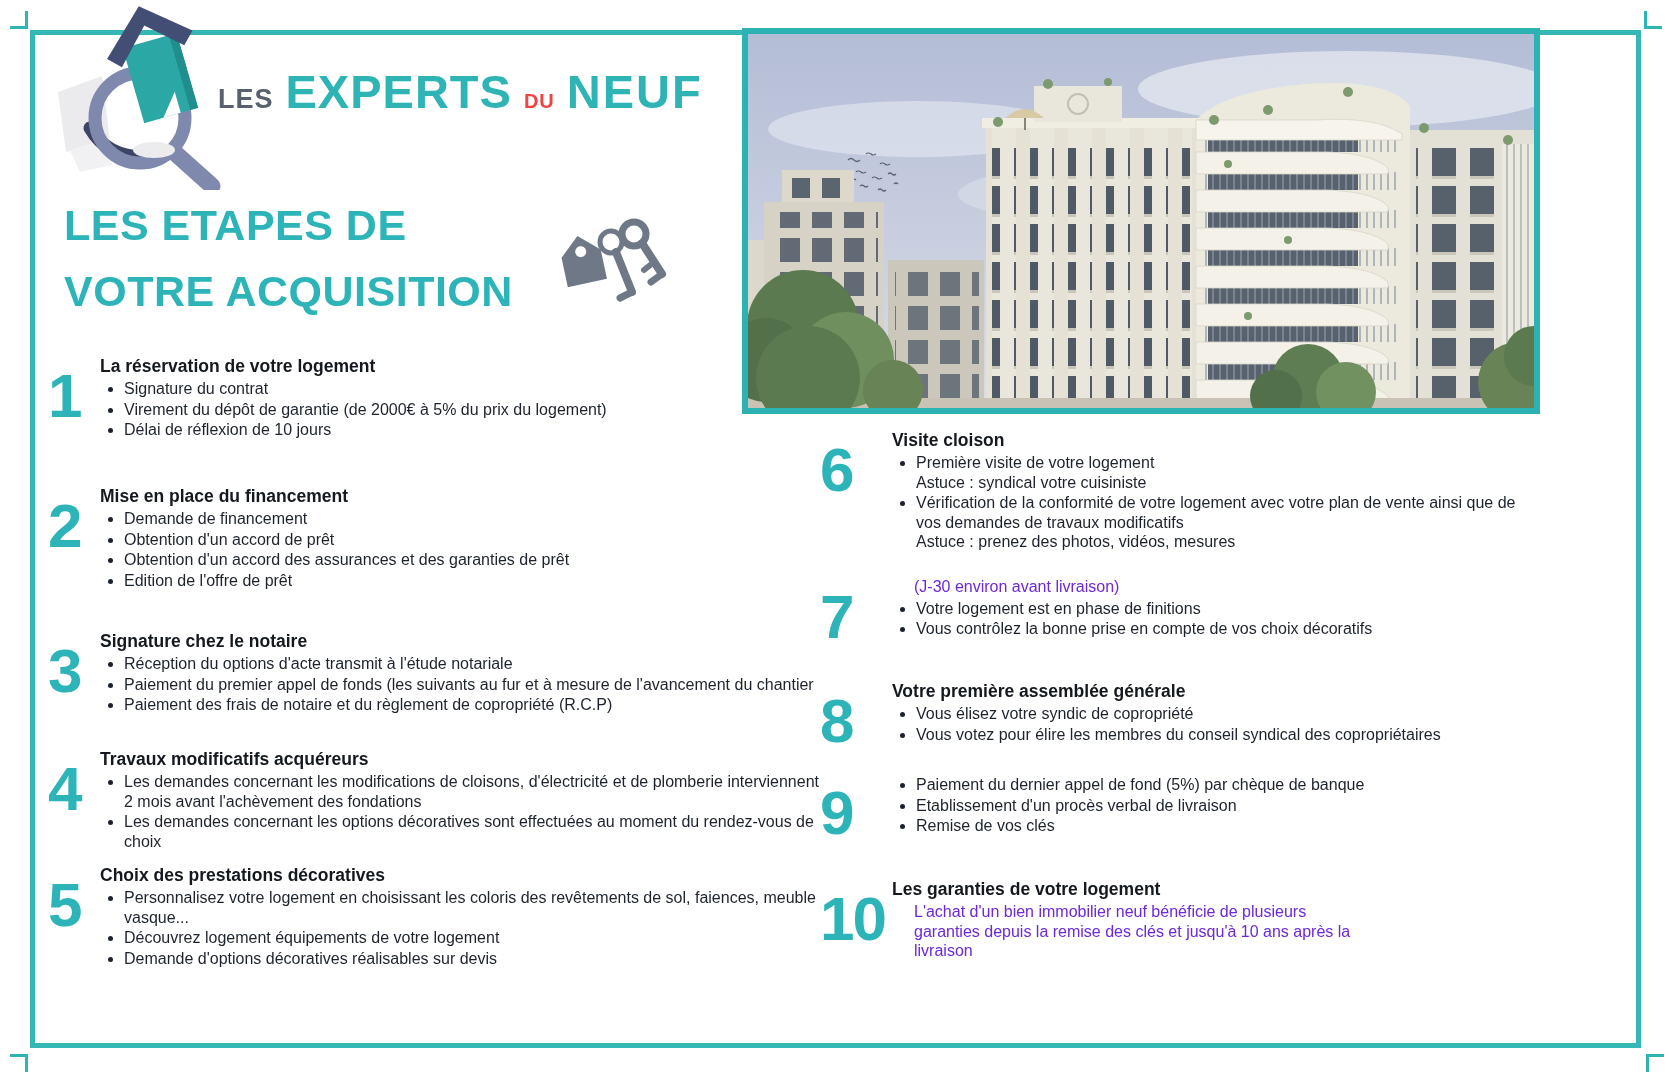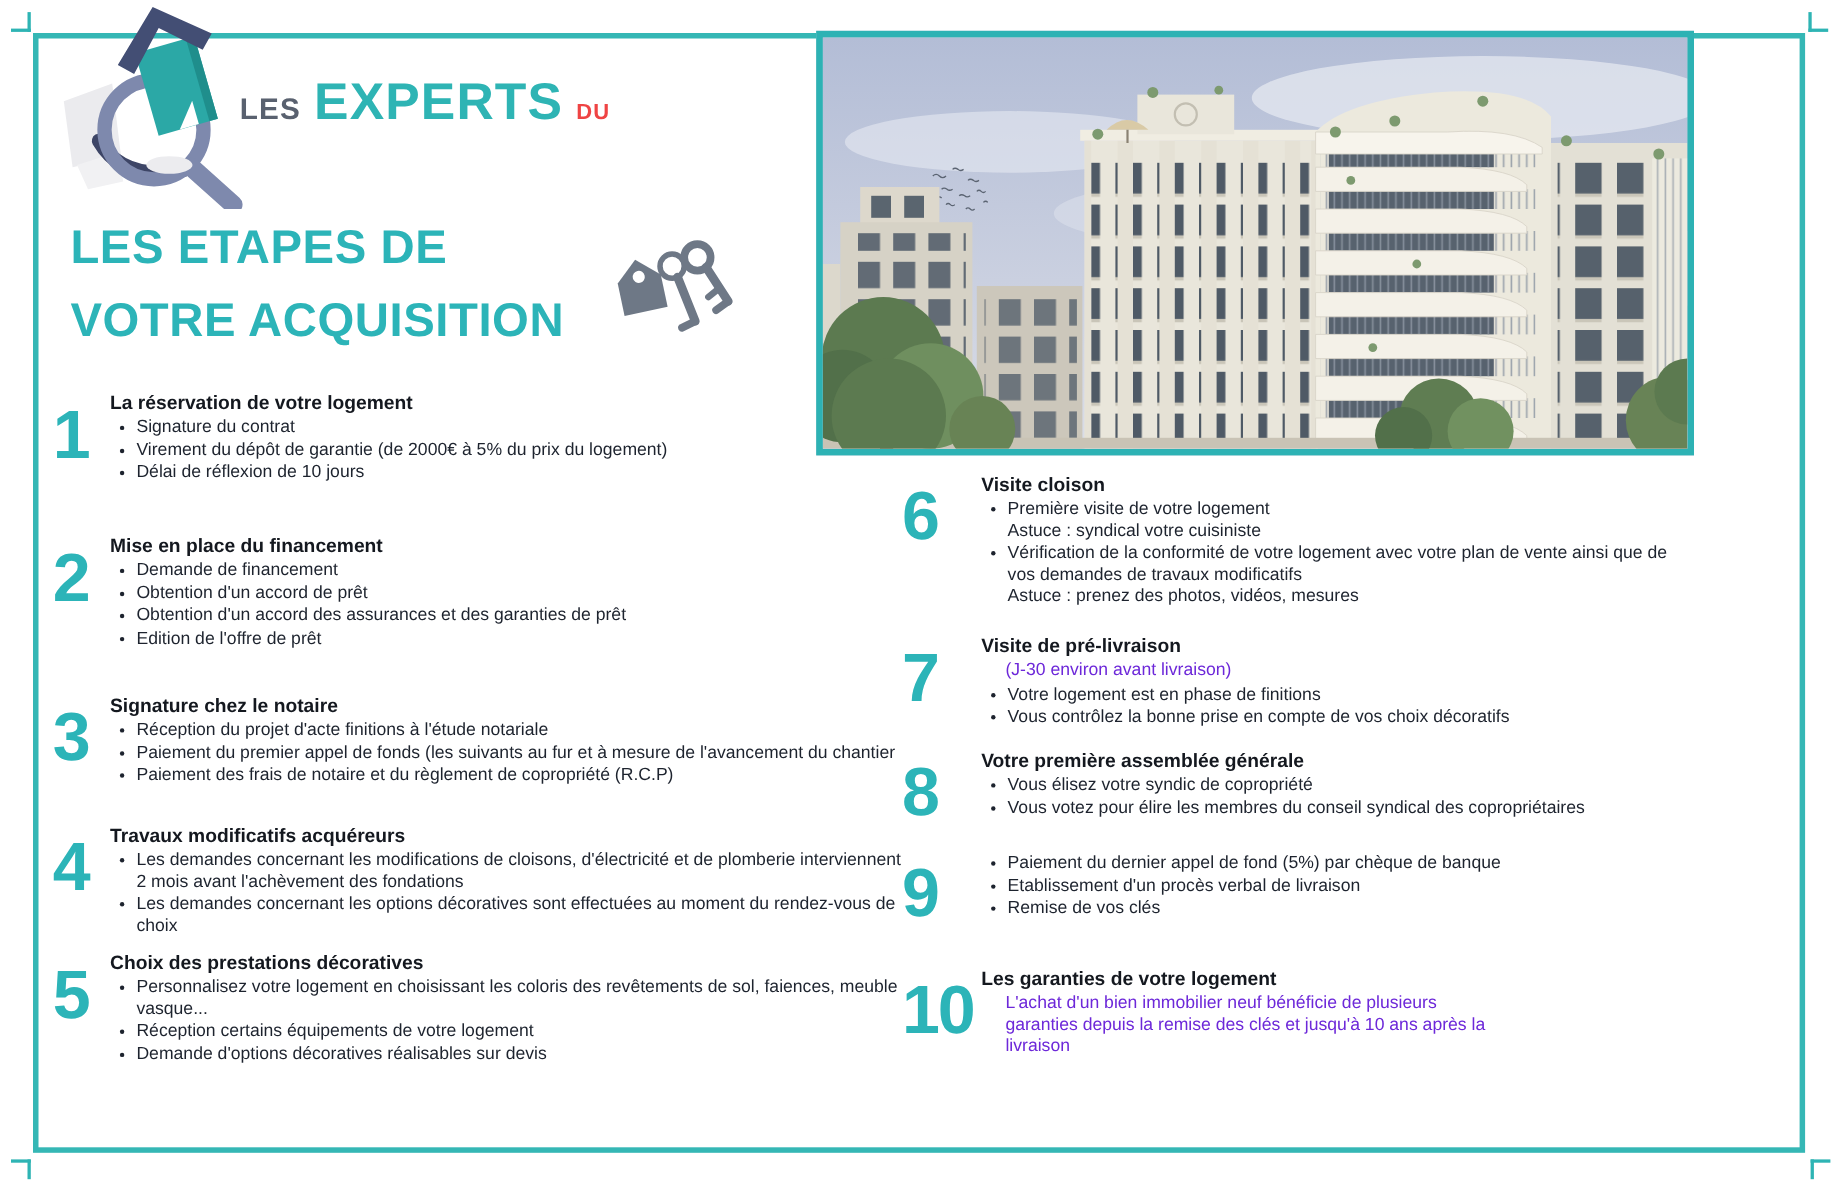--- a/index.html
+++ b/index.html
@@ -82,20 +82,21 @@
       <polygon points="62,46 107,4 152,42 140,54 107,24 74,58" fill="#434e74"></polygon>
       <polygon points="100,118 118,96 118,118" fill="#ffffff"></polygon>
     </g>
   </svg>
 </div>
 
 <div class="brand">
   <span class="les">LES</span>
   <span class="experts">EXPERTS</span>
   <span class="du">DU</span>
+  <span class="neuf">NEUF</span>
 </div>
 
 <div class="title">
   <div>LES ETAPES DE</div>
   <div>VOTRE ACQUISITION</div>
 </div>
 
 <div class="keys">
   <svg viewBox="0 0 120 100" xmlns="http://www.w3.org/2000/svg">
     <g fill="#6e7886" stroke="#6e7886">
@@ -272,21 +273,21 @@
         </ul>
     </div>
   </div>
 
   <div class="step">
     <div class="num">3</div>
     <div class="body">
       <div class="heading">Signature chez le notaire</div>
 
       <ul>
-          <li><span>Réception du projet d'acte finitions à l'étude notariale</span></li>
+          <li><span>Réception du options d'acte transmit à l'étude notariale</span></li>
           <li><span>Paiement du premier appel de fonds (les suivants au fur et à mesure de l'avancement du chantier</span></li>
           <li><span>Paiement des frais de notaire et du règlement de copropriété (R.C.P)</span></li>
         </ul>
     </div>
   </div>
 
   <div class="step">
     <div class="num">4</div>
     <div class="body">
       <div class="heading">Travaux modificatifs acquéreurs</div>
@@ -298,21 +299,21 @@
     </div>
   </div>
 
   <div class="step">
     <div class="num">5</div>
     <div class="body">
       <div class="heading">Choix des prestations décoratives</div>
 
       <ul>
           <li><span>Personnalisez votre logement en choisissant les coloris des revêtements de sol, faiences, meuble vasque...</span></li>
-          <li><span>Réception certains équipements de votre logement</span></li>
+          <li><span>Découvrez logement équipements de votre logement</span></li>
           <li><span>Demande d'options décoratives réalisables sur devis</span></li>
         </ul>
     </div>
   </div>
 </div>
 <div class="col" id="col-right">
   <div class="step">
     <div class="num">6</div>
     <div class="body">
       <div class="heading">Visite cloison</div>
@@ -320,21 +321,20 @@
       <ul>
           <li><span>Première visite de votre logement</span><div class="note">Astuce : syndical votre cuisiniste</div></li>
           <li><span>Vérification de la conformité de votre logement avec votre plan de vente ainsi que de vos demandes de travaux modificatifs</span><div class="note">Astuce : prenez des photos, vidéos, mesures</div></li>
         </ul>
     </div>
   </div>
 
   <div class="step">
     <div class="num">7</div>
     <div class="body">
-      <div class="heading">Visite de pré-livraison</div>
       <div class="lead">(J-30 environ avant livraison)</div>
       <ul>
           <li><span>Votre logement est en phase de finitions</span></li>
           <li><span>Vous contrôlez la bonne prise en compte de vos choix décoratifs</span></li>
         </ul>
     </div>
   </div>
 
   <div class="step">
     <div class="num">8</div>

